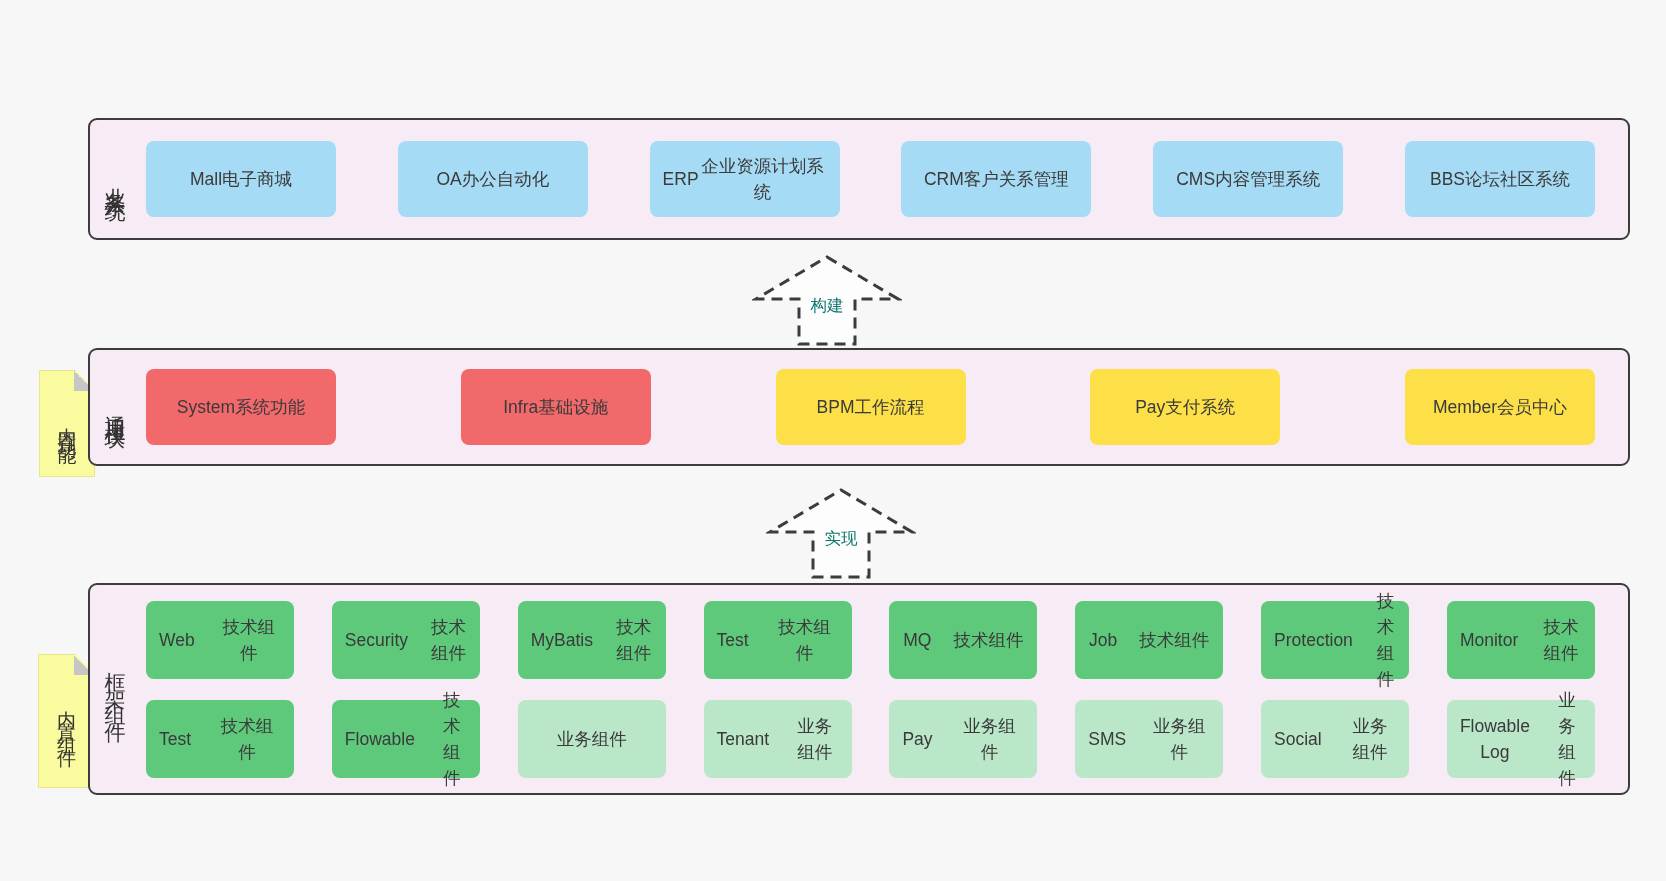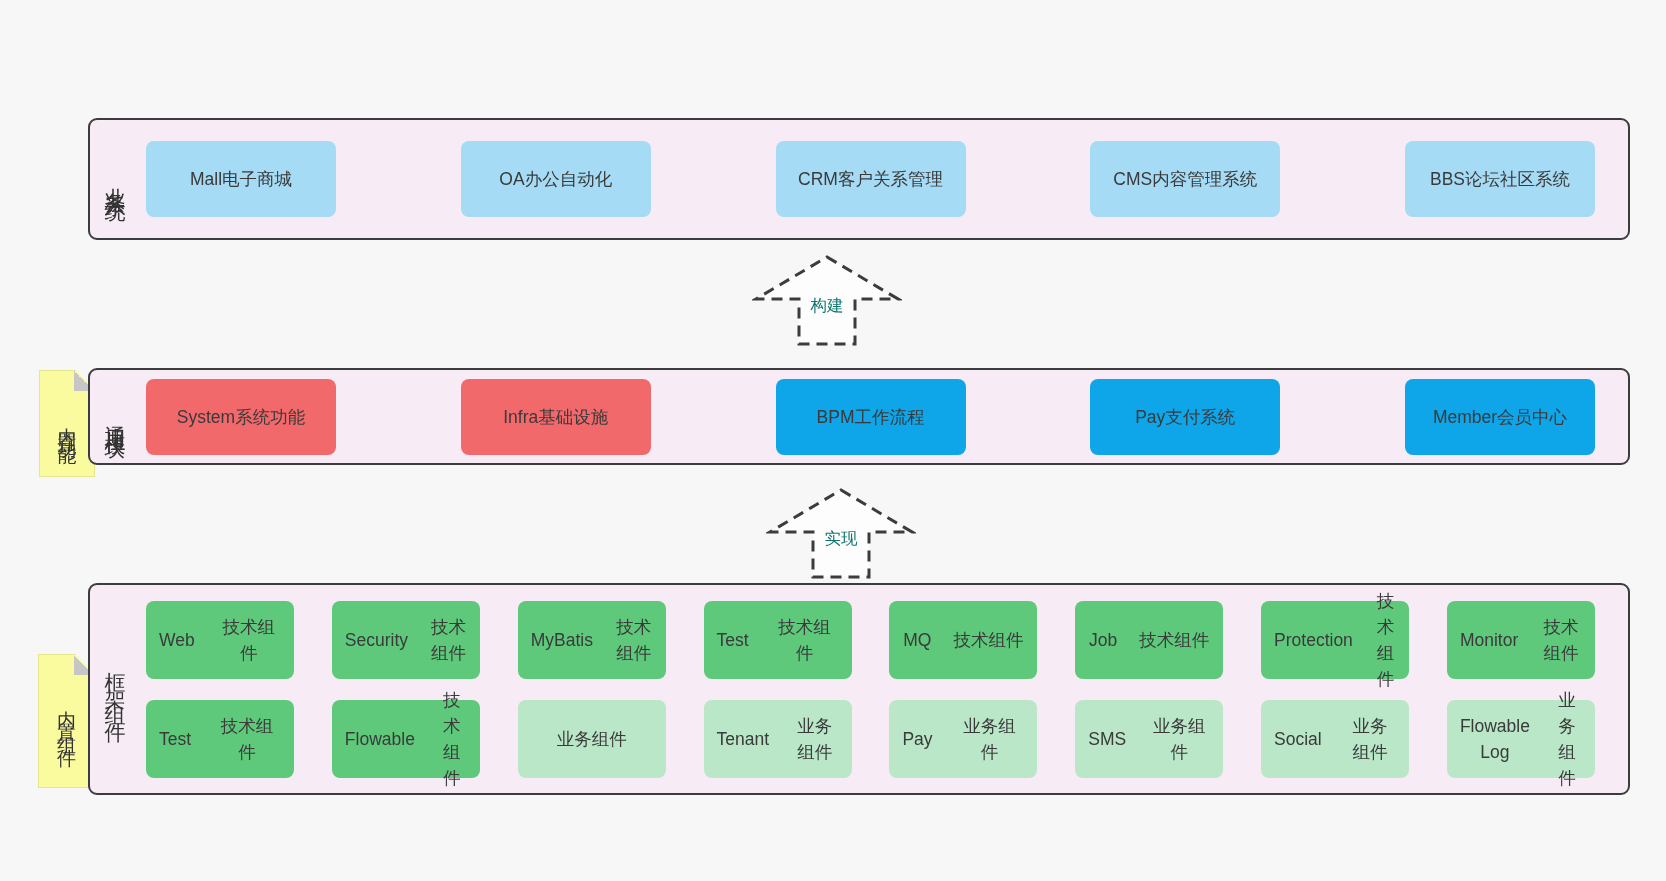--- a/index.html
+++ b/index.html
@@ -8,21 +8,21 @@
     background:#f7f7f7;
     font-family:"Liberation Sans","DejaVu Sans",sans-serif;
     color:#3a3a3a;
   }
   .band{
     position:absolute;left:88px;width:1542px;box-sizing:border-box;
     background:#f7ecf5;border:2px solid #3c3c3c;border-radius:9px;
     z-index:2;
   }
   .band-top{top:118px;height:122px;}
-  .band-mid{top:348px;height:97px;margin-top:20px;}
+  .band-mid{top:348px;height:118px;}
   .band-bot{top:583px;height:212px;}
   .band-label{
     position:absolute;left:11px;top:50%;transform:translateY(-50%);
     writing-mode:vertical-rl;text-orientation:upright;
     font-size:21px;color:#333;white-space:nowrap;
   }
   .ls-tight{letter-spacing:4px;}
   .ls-wide{letter-spacing:17px;}
   .boxes{
     position:absolute;left:56px;right:33px;top:0;bottom:0;
@@ -37,21 +37,21 @@
     box-sizing:border-box;border-radius:8px;
     display:flex;flex-direction:row;align-items:center;justify-content:center;
     text-align:center;font-size:17.5px;line-height:26px;color:#3a3a3a;
     padding:4px 13px;
   }
   .box .en{white-space:pre-wrap;}
   .wide{width:190px;height:76px;}
   .small{width:148px;height:78px;gap:22px;}
   .blue{background:#a6dbf5;}
   .red{background:#f2696c;}
-  .pink{background:#0ea5e9;}
+  .pink{background:#fde047;}
   .green{background:#5ec97b;}
   .lgreen{background:#b9e7c8;}
   .sticky{
     position:absolute;z-index:1;background:#fafb9e;
     border:1px solid #e6e68d;box-sizing:border-box;
     clip-path:polygon(0 0,calc(100% - 20px) 0,100% 20px,100% 100%,0 100%);
     display:flex;align-items:center;justify-content:center;
   }
   .sticky-mid{left:39px;top:370px;width:56px;height:107px;}
   .sticky-bot{left:38px;top:654px;width:57px;height:134px;}
@@ -83,20 +83,24 @@
   <div class="boxes">
     <div class="box wide blue">
       <div class="en">Mall</div>
       <div class="zh">电子商城</div>
     </div>
     <div class="box wide blue">
       <div class="en">OA</div>
       <div class="zh">办公自动化</div>
     </div>
     <div class="box wide blue">
+      <div class="en">ERP</div>
+      <div class="zh">企业资源计划系统</div>
+    </div>
+    <div class="box wide blue">
       <div class="en">CRM</div>
       <div class="zh">客户关系管理</div>
     </div>
     <div class="box wide blue">
       <div class="en">CMS</div>
       <div class="zh">内容管理系统</div>
     </div>
     <div class="box wide blue">
       <div class="en">BBS</div>
       <div class="zh">论坛社区系统</div>

